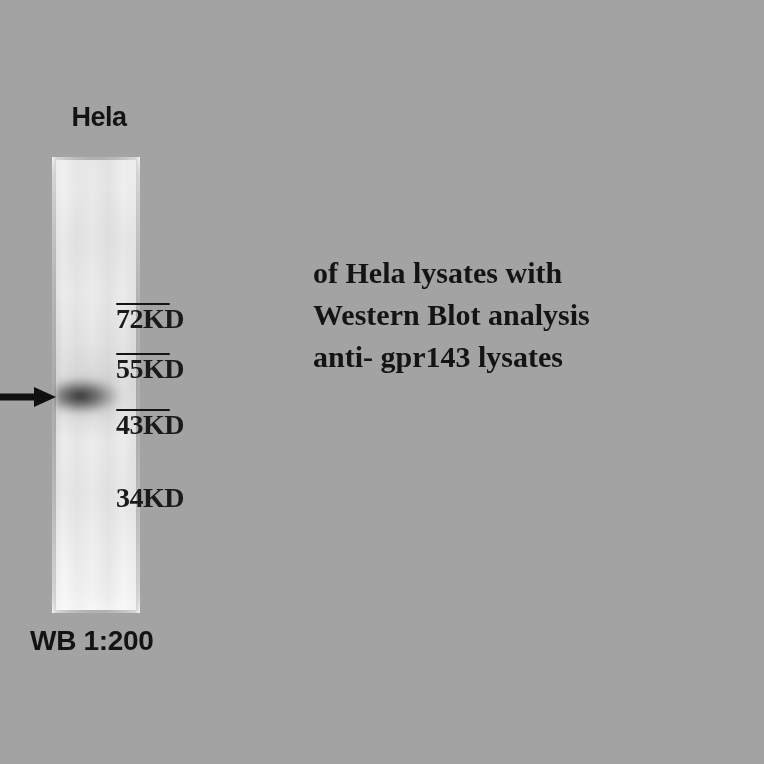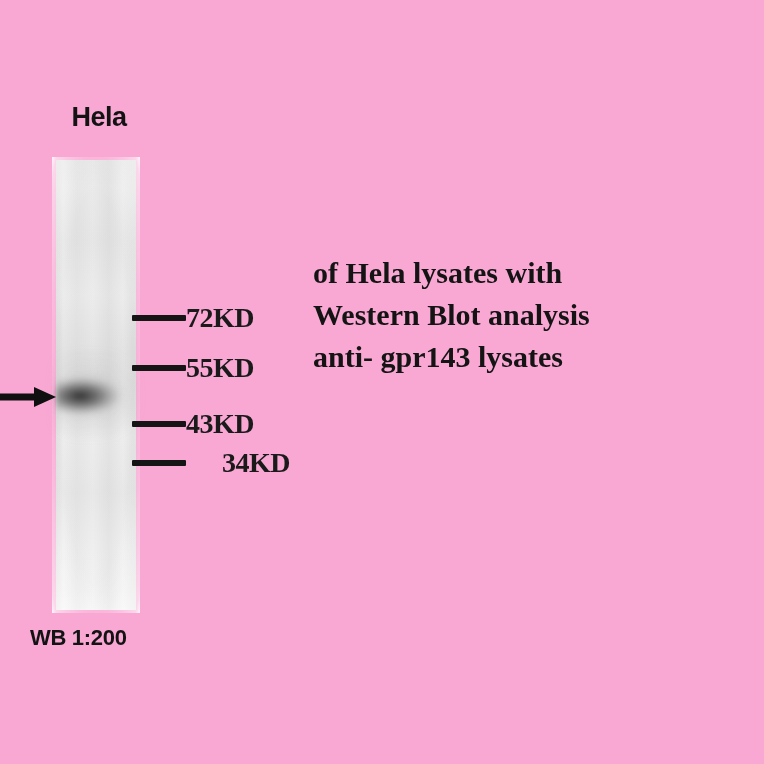--- a/index.html
+++ b/index.html
@@ -8,21 +8,21 @@
     padding: 0;
     background: #ffffff;
   }
   body {
     font-family: "Liberation Sans", sans-serif;
   }
   #figure {
     position: relative;
     width: 764px;
     height: 764px;
-    background: #f9a8d4;
+    background: #a3a3a3;
     overflow: hidden;
   }
 
   
   #lane-label {
     position: absolute;
     left: 54px;
     top: 104px;
     width: 90px;
     text-align: center;
@@ -114,24 +114,25 @@
     position: absolute;
     left: 0px;
     top: 385px;
     width: 58px;
     height: 24px;
   }
 
   
   .marker {
     position: absolute;
-    left: 132px;
+    left: 116px;
     height: 30px;
     display: flex;
-    align-items: center;
+    align-items: flex-start;
+    flex-direction: column;
   }
   .marker-tick {
     width: 54px;
     height: 6px;
     background: #151515;
     border-radius: 1px;
   }
   .marker-text {
     font-family: "Liberation Serif", serif;
     font-weight: bold;
@@ -142,21 +143,21 @@
     letter-spacing: -0.5px;
   }
 
   
   #dilution-label {
     position: absolute;
     left: 30px;
     top: 627px;
     font-family: "Liberation Sans", sans-serif;
     font-weight: bold;
-    font-size: 22px;
+    font-size: 28px;
     letter-spacing: -0.3px;
     color: #131313;
     line-height: 1;
   }
 
   
   #caption {
     position: absolute;
     left: 313px;
     top: 252px;

